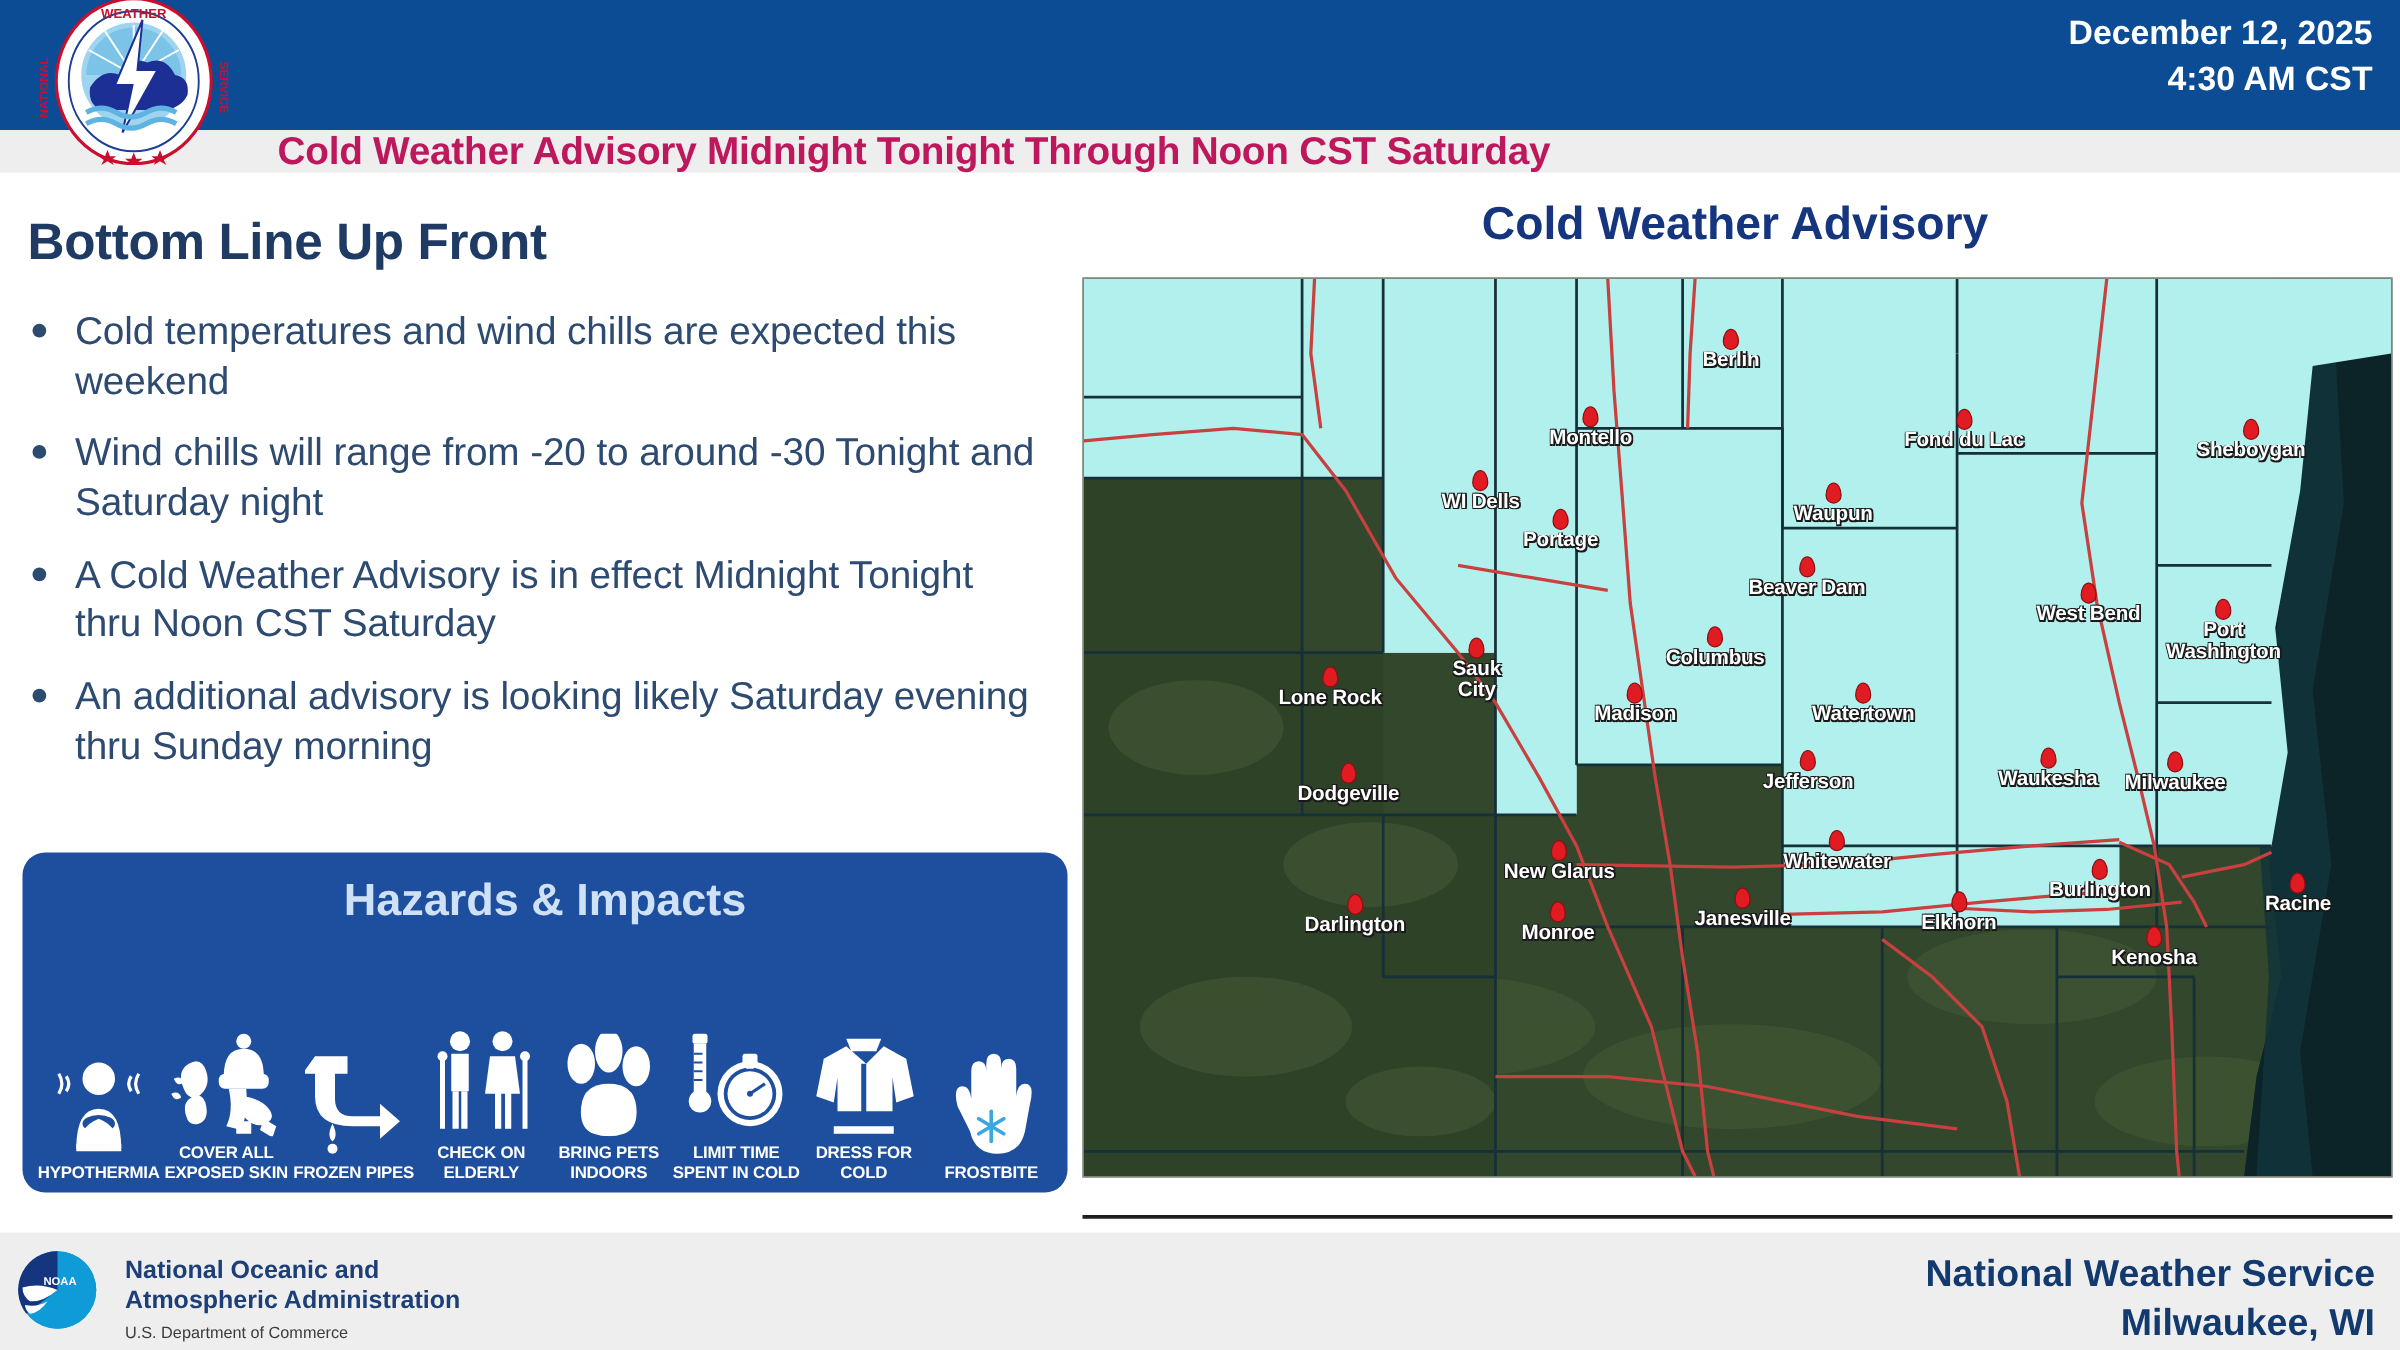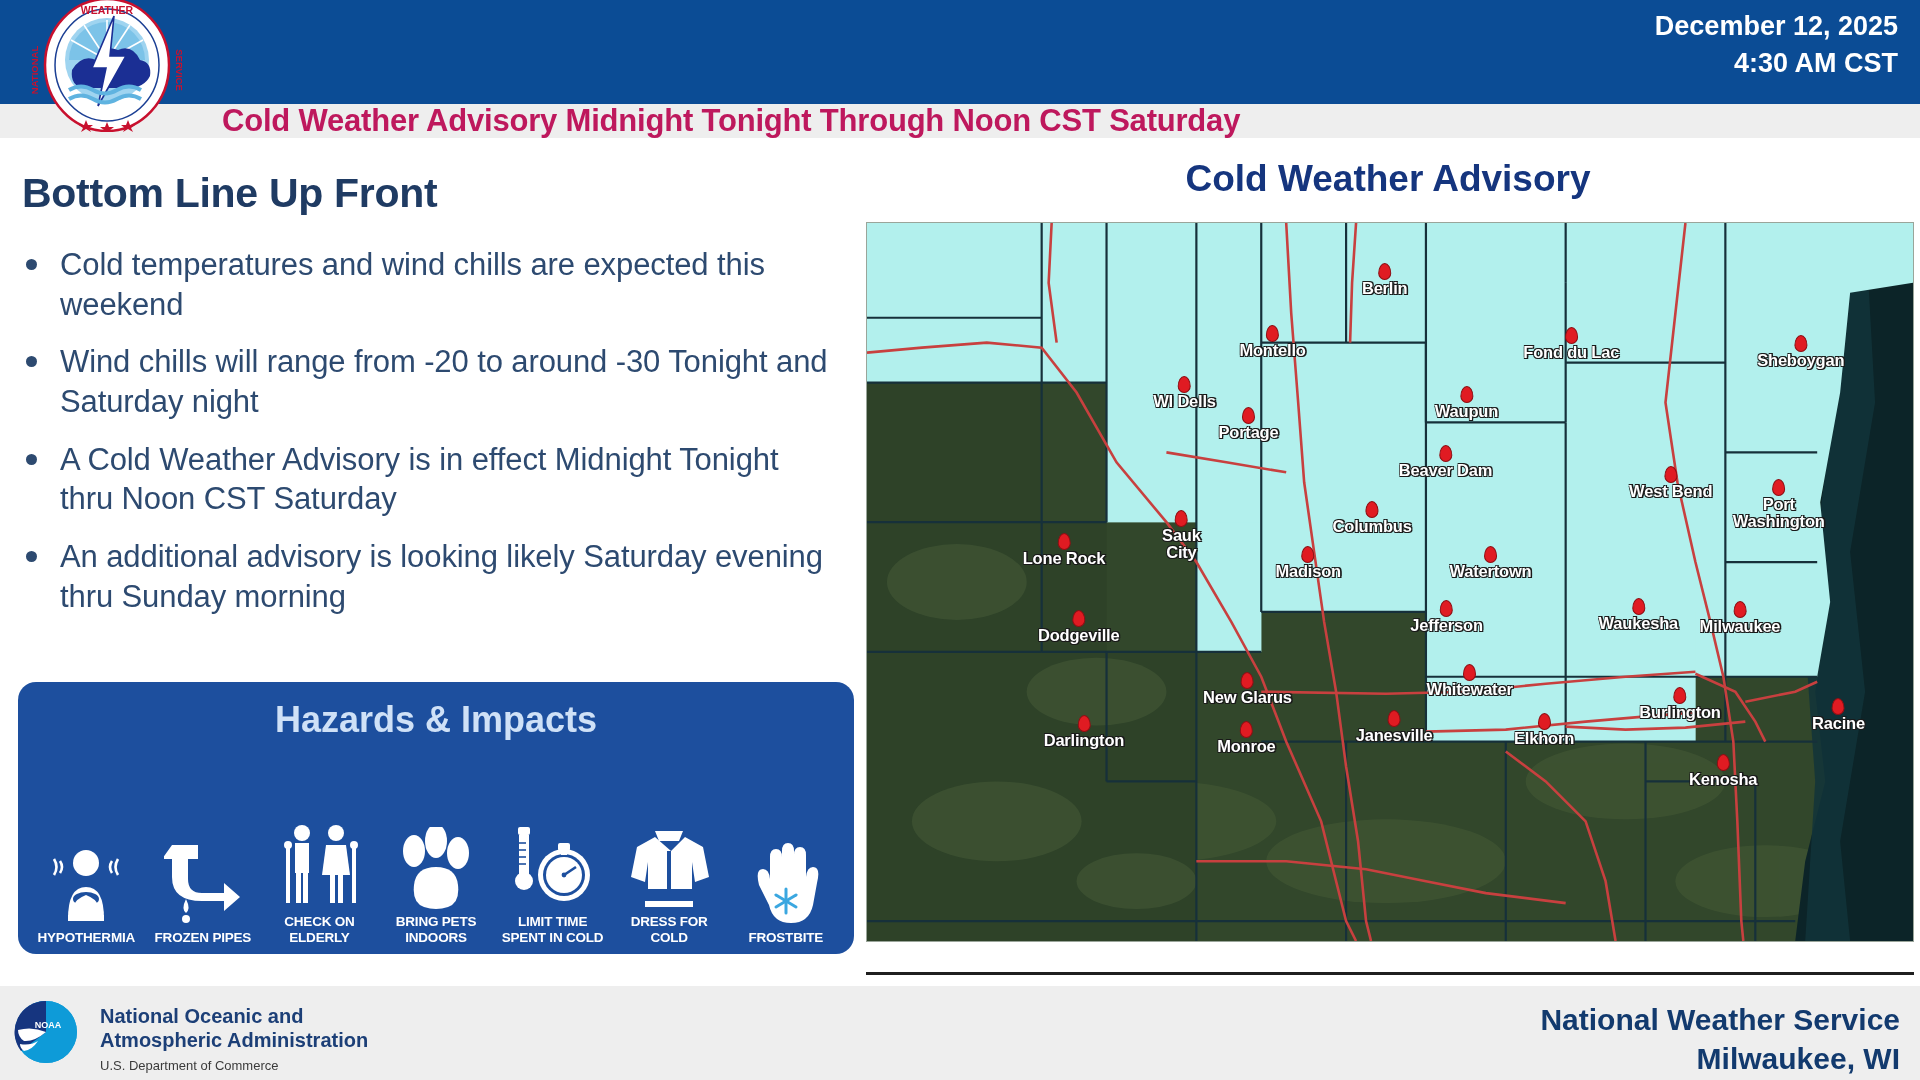--- a/index.html
+++ b/index.html
@@ -190,20 +190,41 @@
               <g stroke="#fff" stroke-width="2.6" fill="none">
                 <path d="M12 18 q4 6 0 12"></path>
                 <path d="M6 16 q5 8 0 16"></path>
                 <path d="M64 18 q-4 6 0 12"></path>
                 <path d="M70 16 q-5 8 0 16"></path>
               </g>
               <rect x="20" y="72" width="36" height="6" fill="#fff"></rect>
             </svg>
           </div>
           <div class="haz-lbl">HYPOTHERMIA</div>
+        </div>
+        <div class="haz-item">
+          <div class="haz-ico">
+            <svg width="92" height="84" viewBox="0 0 92 84">
+              <circle cx="60" cy="8" r="6" fill="#fff"></circle>
+              <path d="M44 36 q0 -22 16 -22 q16 0 16 22 z" fill="#fff"></path>
+              <rect x="40" y="34" width="40" height="12" rx="5" fill="#fff"></rect>
+              <path d="M48 46 q4 18 -2 30 l12 3 q6 -16 4 -33z" fill="#fff"></path>
+              <rect x="54" y="72" width="12" height="10" fill="#fff"></rect>
+              <path d="M60 52 q14 2 20 10 q6 7 -2 12 q-10 4 -18 -6z" fill="#fff"></path>
+              <path d="M76 70 l10 6 l-3 9 l-10 -6z" fill="#fff"></path>
+              <path d="M12 46 q-6 -14 4 -20 q10 -6 14 6 q4 12 -6 20 q-8 4 -12 -6z" fill="#fff"></path>
+              <path d="M14 68 q-4 -12 6 -16 q8 -3 10 8 q2 11 -6 14 q-8 2 -10 -6z" fill="#fff"></path>
+              <g fill="#fff">
+                <path d="M4 38 q6 -3 8 3 q-5 4 -8 -3z"></path>
+                <path d="M2 50 q6 -3 8 3 q-5 4 -8 -3z"></path>
+              </g>
+            </svg>
+          </div>
+          <div class="haz-lbl">COVER ALL
+EXPOSED SKIN</div>
         </div>
         <div class="haz-item">
           <div class="haz-ico">
             <svg width="78" height="84" viewBox="0 0 78 84">
               <path d="M8 4 h26 v14 h-10 v20 q0 14 14 14 h22 v-10 l16 14 l-16 14 v-10 h-22 q-30 0 -30 -24 v-18 h-10 z" fill="#fff"></path>
               <path d="M22 58 q5 10 0 14 q-5 -4 0 -14z" fill="#fff"></path>
               <circle cx="22" cy="78" r="4" fill="#fff"></circle>
             </svg>
           </div>
           <div class="haz-lbl">FROZEN PIPES</div>
@@ -469,37 +490,37 @@
           <div class="nm">New Glarus</div>
         </div>
         <div class="city" style="left: 813px; top: 463.68px;">
           <div class="pin"></div>
           <div class="nm">Burlington</div>
         </div>
         <div class="city" style="left: 926.432px; top: 475.2px; margin-left: 45px;">
           <div class="pin"></div>
           <div class="nm">Racine</div>
         </div>
-        <div class="city" style="left: 677px; top: 489.6px;">
+        <div class="city" style="left: 700px; top: 489.6px;">
           <div class="pin"></div>
           <div class="nm">Elkhorn</div>
         </div>
         <div class="city" style="left: 527.144px; top: 486.72px;">
           <div class="pin"></div>
           <div class="nm">Janesville</div>
         </div>
         <div class="city" style="left: 216.936px; top: 492.48px;">
           <div class="pin"></div>
           <div class="nm">Darlington</div>
         </div>
         <div class="city" style="left: 379.376px; top: 498px;">
           <div class="pin"></div>
           <div class="nm">Monroe</div>
         </div>
-        <div class="city" style="left: 856.216px; top: 531px;">
+        <div class="city" style="left: 856.216px; top: 518px;">
           <div class="pin"></div>
           <div class="nm">Kenosha</div>
         </div>
       </div>
   </div>
 
   <div class="foot-rule"></div>
   <div class="foot-bar"></div>
   <svg class="noaa-logo" viewBox="0 0 64 64">
     <circle cx="32" cy="32" r="31" fill="#0e9bd8"></circle>

